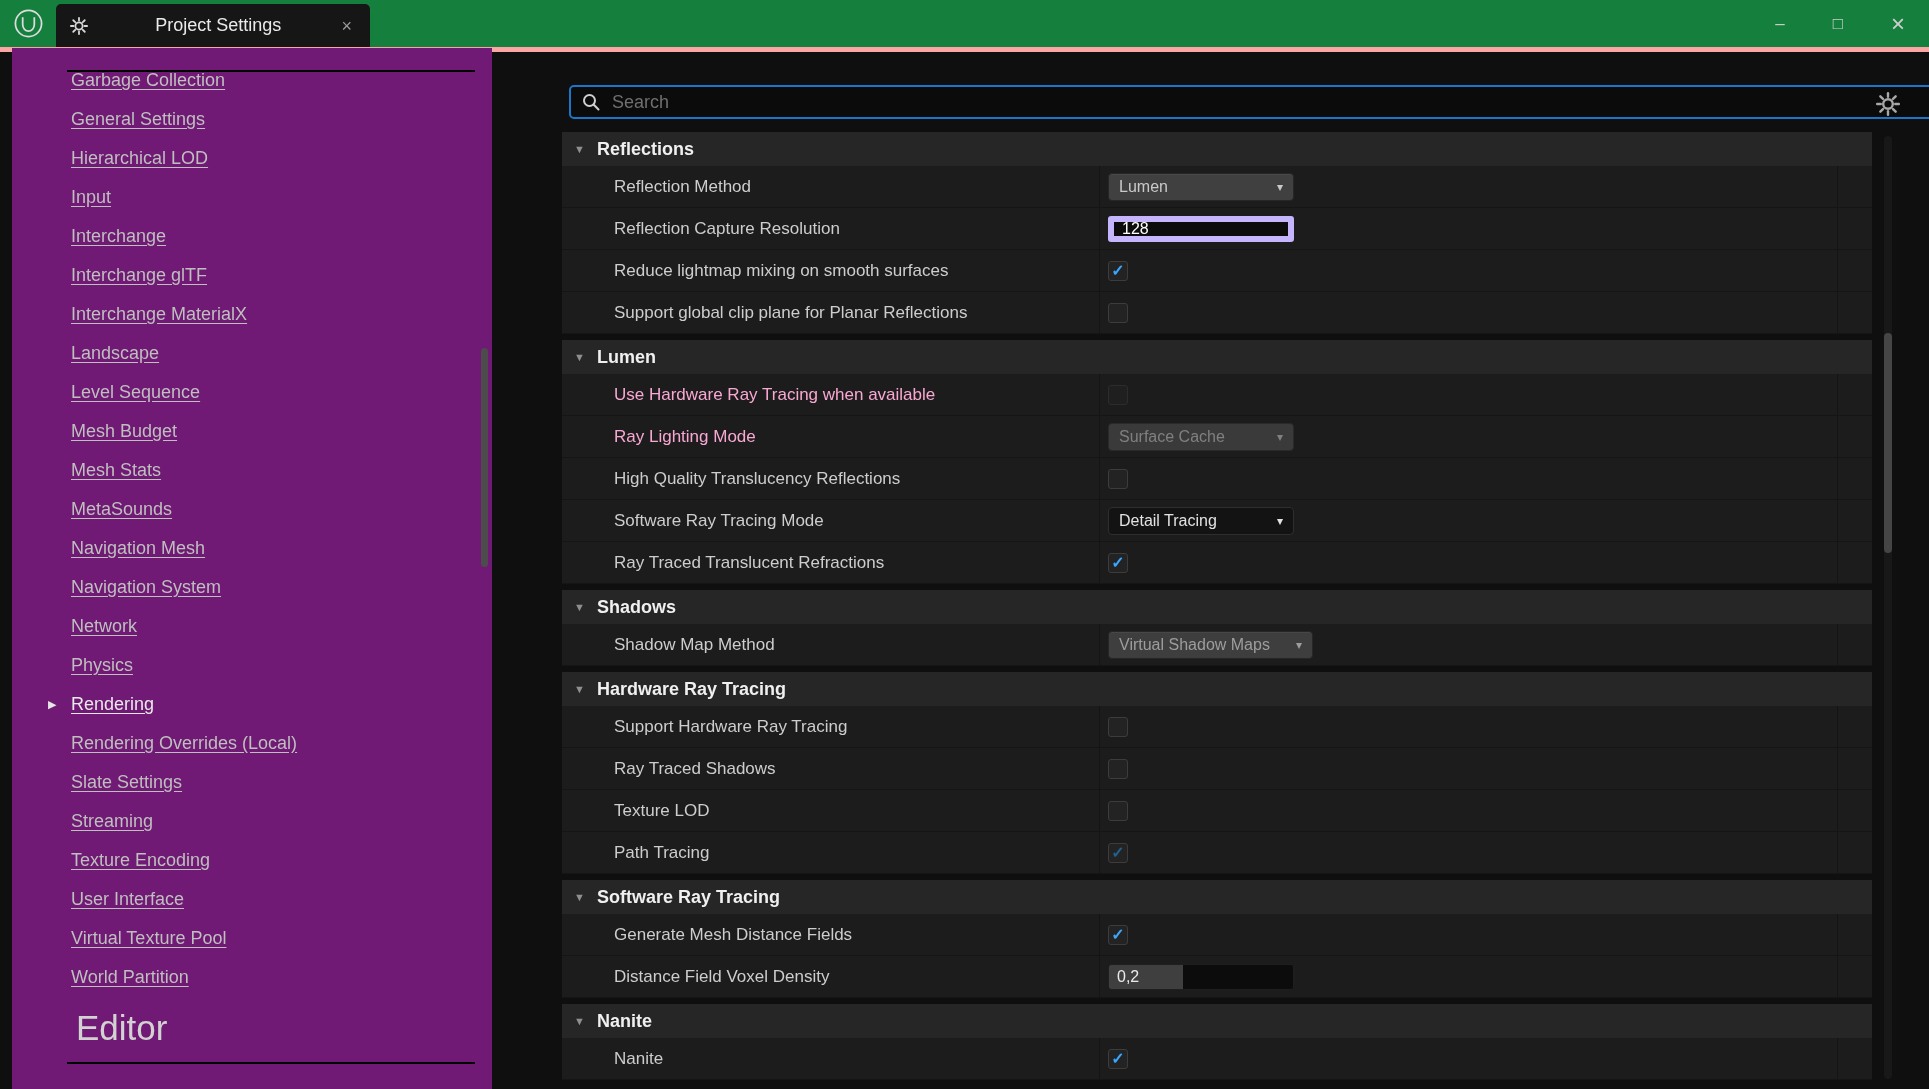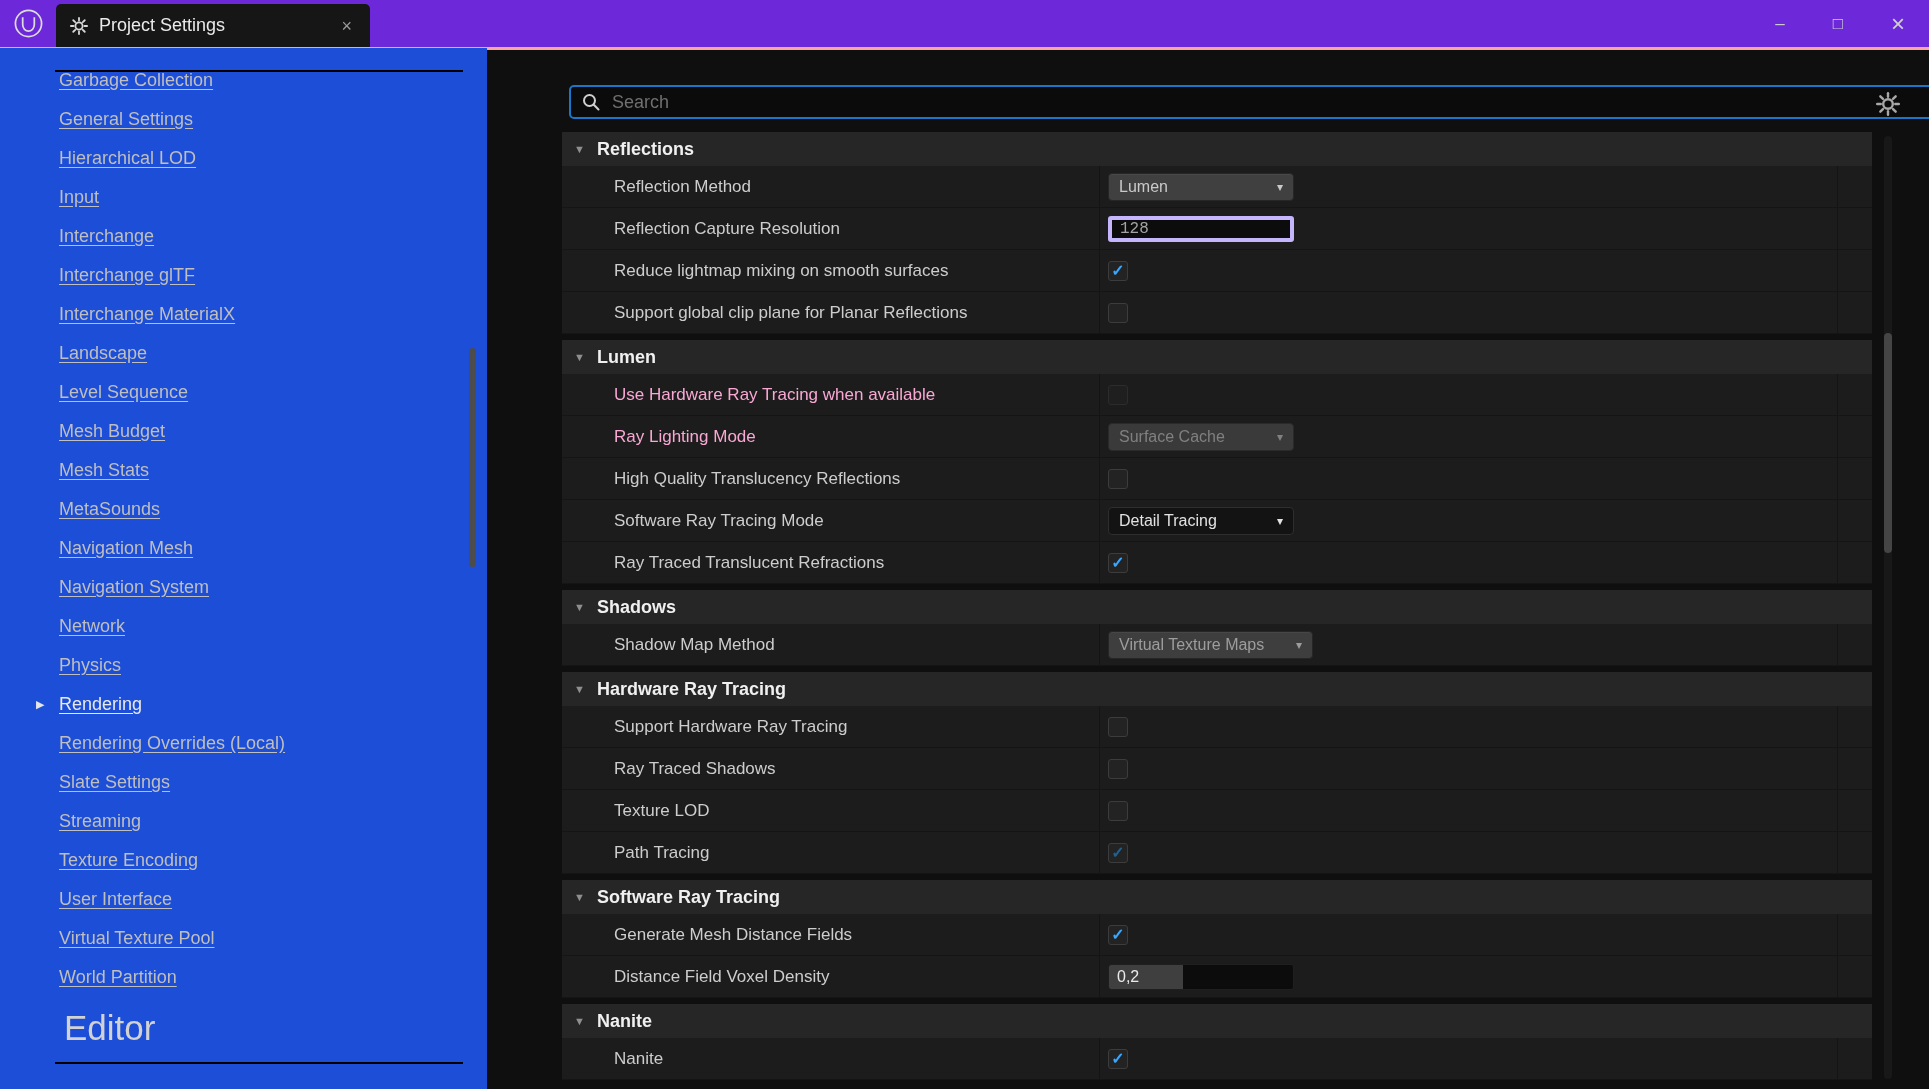--- a/index.html
+++ b/index.html
@@ -3,32 +3,32 @@
 <meta charset="utf-8">
 <style>
   html,body{margin:0;padding:0;}
   body{
     width:1929px;height:1089px;position:relative;overflow:hidden;
     background:#0f0f0f;
     font-family:"Liberation Sans", sans-serif;
     -webkit-font-smoothing:antialiased;
   }
   
-  .titlebar{position:absolute;top:0;left:0;right:0;height:47px;background:#6d28d9;border-bottom:3px solid #fca5a5;}
+  .titlebar{position:absolute;top:0;left:0;right:0;height:47px;background:#15803d;border-bottom:5px solid #fca5a5;text-align:center;}
   .logo{position:absolute;left:13px;top:8px;width:31px;height:31px;}
   .tab{position:absolute;left:56px;top:4px;width:314px;height:43px;background:#161616;
        border-radius:5px 5px 0 0;display:flex;align-items:center;padding:0 14px;box-sizing:border-box;}
   .tab-icon{display:flex;align-items:center;margin-right:11px;}
   .tab-title{color:#eaeaea;font-size:18px;flex:1;}
   .tab-close{color:#9a9a9a;font-size:18px;line-height:1;padding:2px 4px;}
   .win-controls{position:absolute;right:24px;top:0;height:47px;display:flex;align-items:center;gap:48px;}
   .wc{color:#cfcfcf;font-size:17px;line-height:1;}
   .wc-close{font-size:24px;}
   
-  .sidebar{position:absolute;left:0;top:48px;width:480px;bottom:0;background:#1d4ed8;overflow:hidden;padding-left:7px;}
+  .sidebar{position:absolute;left:12px;top:48px;width:480px;bottom:0;background:#701a75;overflow:hidden;}
   .side-top-line{position:absolute;left:55px;top:22px;width:408px;height:2px;background:#000;}
   .side-list{position:absolute;left:0;top:13px;right:0;}
   .side-item{position:relative;height:39px;line-height:39px;padding-left:59px;white-space:nowrap;}
   .side-link{color:#bfbfbf;font-size:18px;text-decoration:underline;text-underline-offset:3px;cursor:default;}
   .side-item.selected .side-link{color:#e9e9e9;}
   .side-arrow{position:absolute;left:36px;top:0;color:#e6e6e6;font-size:11px;line-height:39px;}
   .editor-header{position:absolute;left:24px;top:960px;font-size:35px;line-height:40px;color:#d2d2d2;margin-left:40px;}
   .side-bottom-line{position:absolute;left:55px;top:1014px;width:408px;height:2px;background:#000;}
   .side-scroll-thumb{position:absolute;left:469px;top:300px;width:7px;height:219px;background:#4c4c4c;border-radius:4px;}
   
@@ -56,22 +56,22 @@
   .checkbox.muted-check::after{color:#21608f;}
   .prop-row.disabled .checkbox{border-color:#2c2c2c;background:#1f1f1f;}
   .dropdown{width:186px;height:28px;box-sizing:border-box;border-radius:4px;display:flex;align-items:center;padding:0 10px;font-size:16px;}
   .dropdown.wide{width:205px;}
   .dropdown.light{background:#404040;color:#c9c9c9;border:1px solid #262626;box-shadow:inset 0 1px 0 rgba(255,255,255,0.05);}
   .dropdown.disabled{background:#3a3a3a;color:#808080;border:1px solid #2a2a2a;}
   .dropdown.muted{background:#3e3e3e;color:#9d9d9d;border:1px solid #262626;box-shadow:inset 0 1px 0 rgba(255,255,255,0.05);}
   .dropdown.dark{background:#131313;color:#e2e2e2;border:1px solid #2e2e2e;}
   .dd-text{flex:1;white-space:nowrap;overflow:hidden;}
   .dd-chev{font-size:12px;margin-left:8px;}
-  .text-input{width:186px;height:26px;box-sizing:border-box;background:#0c0c0c;border:4px solid #c4b5fd;border-radius:3px;
-    color:#a3a3a3;font-size:16px;padding:0 8px;font-family:Liberation Mono, monospace;outline:none;}
+  .text-input{width:186px;height:26px;box-sizing:border-box;background:#0c0c0c;border:6px solid #c4b5fd;border-radius:3px;
+    color:#ffffff;font-size:16px;padding:0 8px;font-family:Liberation Sans, sans-serif;outline:none;}
   .slider-input{width:186px;height:26px;box-sizing:border-box;background:#0c0c0c;border:1px solid #1f1f1f;border-radius:3px;
     position:relative;overflow:hidden;}
   .slider-fill{position:absolute;left:0;top:0;bottom:0;background:#3f3f3f;}
   .slider-val{position:absolute;left:8px;top:0;line-height:24px;color:#eaeaea;font-size:16px;}
   
   .main-scroll-track{position:absolute;left:1884px;top:136px;bottom:10px;width:8px;background:#181818;border-radius:4px;}
   .main-scroll-thumb{position:absolute;left:1884px;top:333px;width:8px;height:220px;background:#454545;border-radius:4px;}
 </style>
 </head>
 <body>
@@ -245,21 +245,21 @@
     </div>
     <div class="section">
       <div class="sec-header">
         <span class="sec-tri">▼</span>
         <span class="sec-title">Shadows</span>
       </div>
       <div class="prop-row">
         <div class="label-cell">Shadow Map Method</div>
         <div class="val-cell">
           <div class="dropdown muted wide">
-            <span class="dd-text">Virtual Texture Maps</span>
+            <span class="dd-text">Virtual Shadow Maps</span>
             <span class="dd-chev">▾</span>
           </div>
         </div>
       </div>
     </div>
     <div class="section">
       <div class="sec-header">
         <span class="sec-tri">▼</span>
         <span class="sec-title">Hardware Ray Tracing</span>
       </div>

